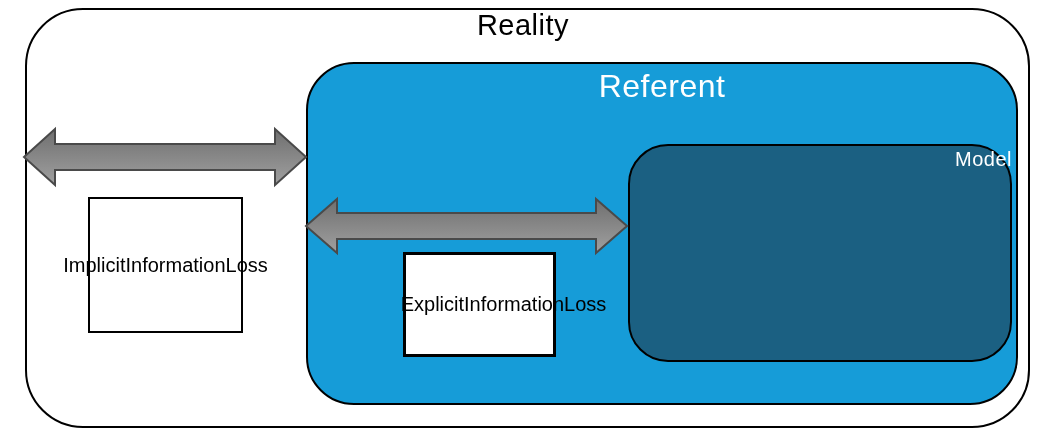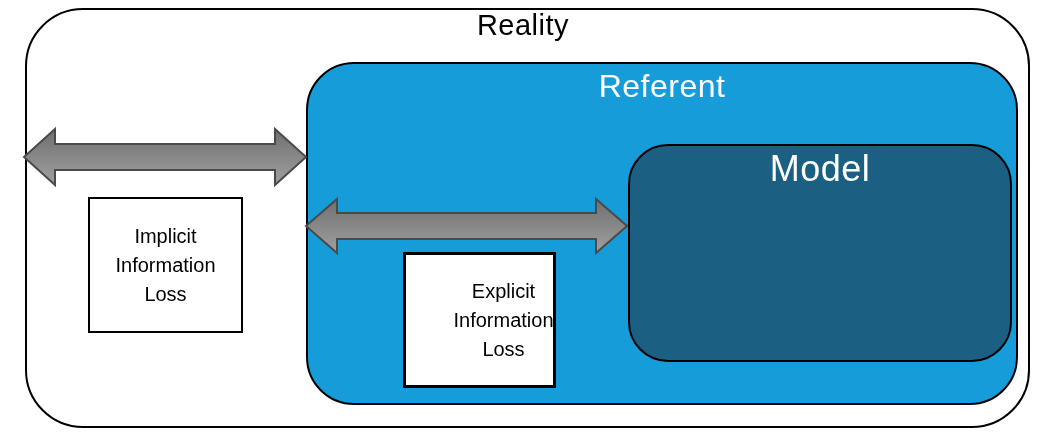--- a/index.html
+++ b/index.html
@@ -66,50 +66,50 @@
     background: var(--model-fill, #1B6082);
     border: 2px solid var(--box-border, #000000);
     border-radius: 40px;
     box-sizing: border-box;
   }
   .model-label {
     position: absolute;
     left: 628px;
     width: 384px;
     top: 148px;
-    text-align: center;
-    font-size: 36px;
+    text-align: right;
+    font-size: 20px;
     color: #ffffff;
     letter-spacing: 0.5px;
   }
   .loss-box {
     position: absolute;
     background: #ffffff;
     box-sizing: border-box;
     display: flex;
-    flex-direction: column;
+    flex-direction: row;
     align-items: center;
     justify-content: center;
     text-align: center;
     font-size: 20px;
     line-height: 29px;
     color: #000000;
   }
   .implicit-loss-box {
     left: 88px;
     top: 197px;
     width: 155px;
     height: 136px;
     border: 2px solid var(--box-border, #000000);
   }
   .explicit-loss-box {
     left: 403px;
     top: 252px;
     width: 153px;
-    height: 136px;
+    height: 105px;
     border: 3px solid var(--box-border, #000000);
     padding-left: 48px;
   }
   .arrow-layer {
     position: absolute;
     left: 0;
     top: 0;
     width: 1046px;
     height: 439px;
     pointer-events: none;

